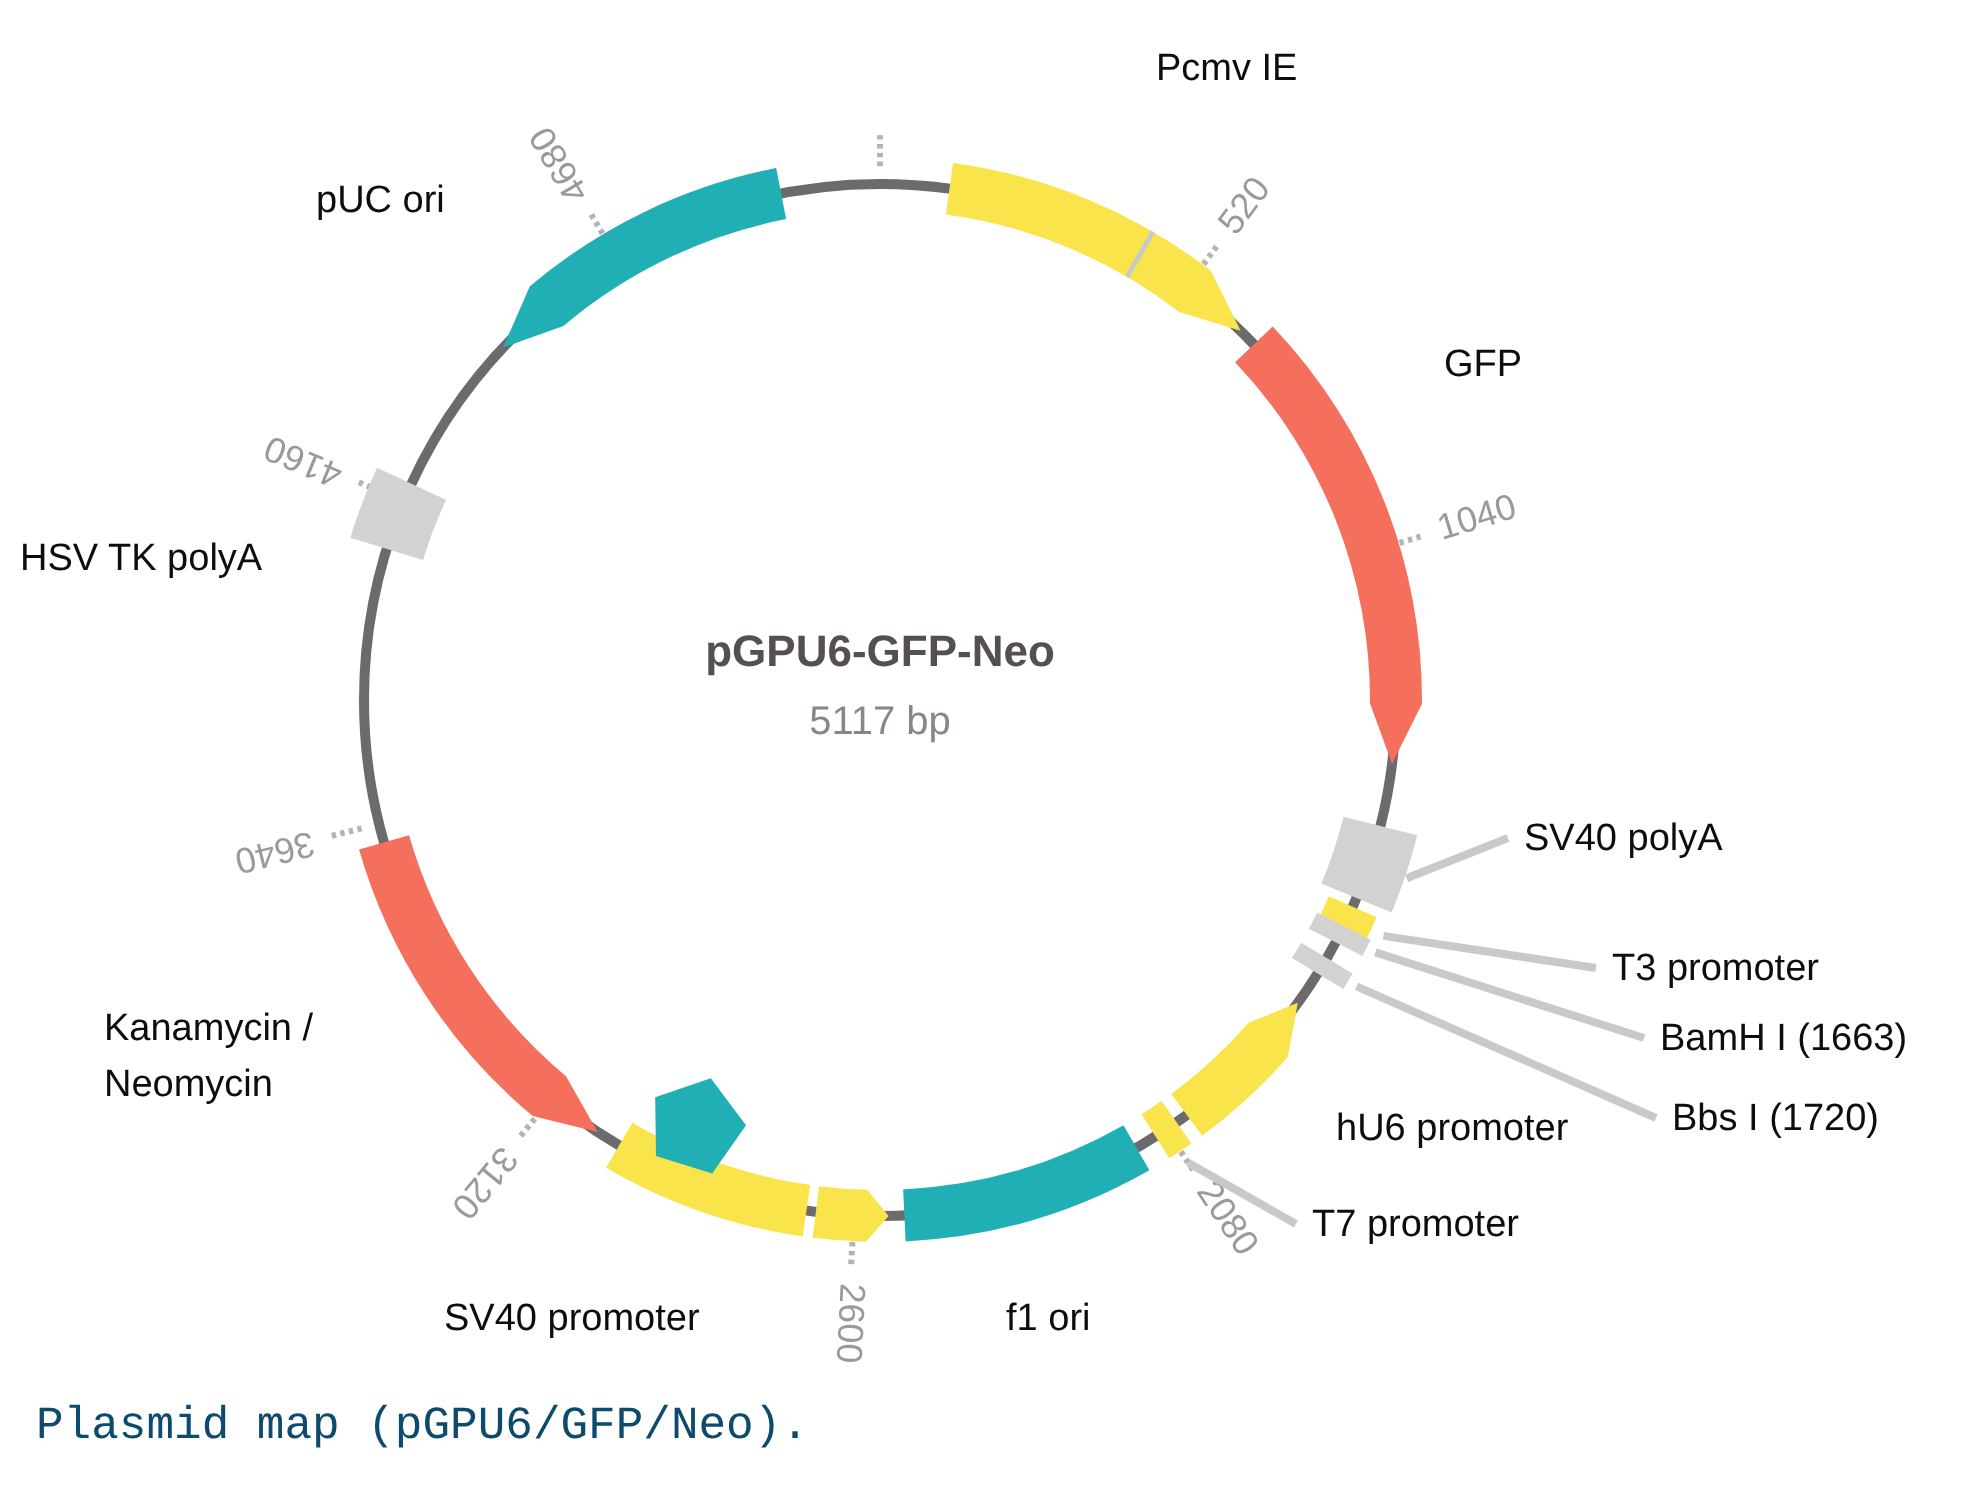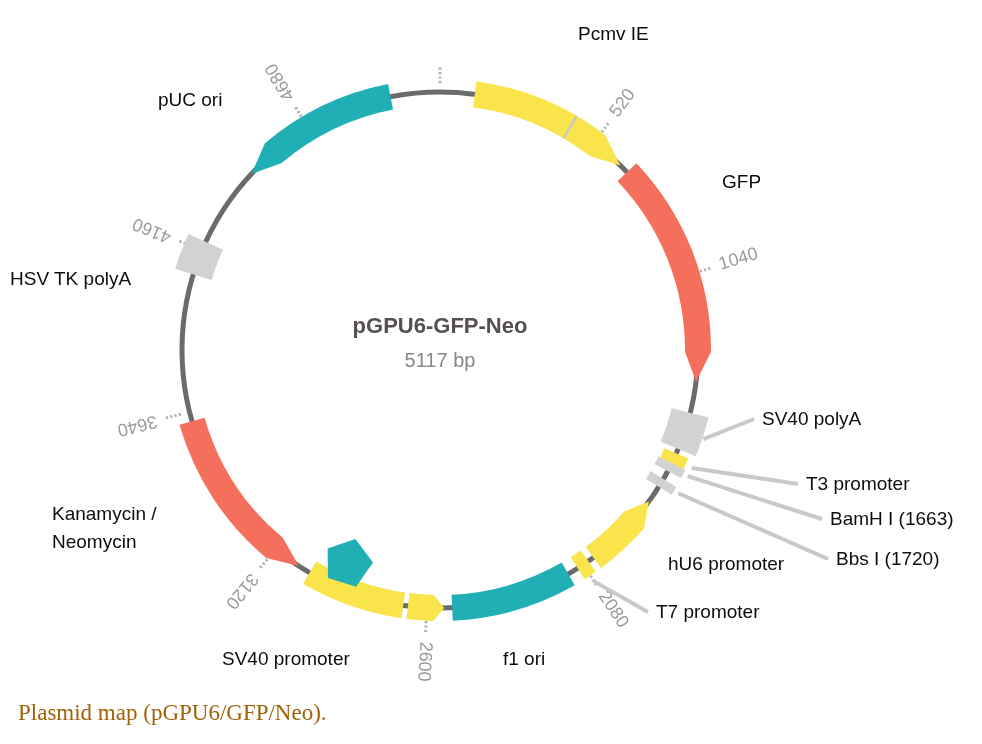--- a/index.html
+++ b/index.html
@@ -4,22 +4,22 @@
 <style>
   html,body{margin:0;padding:0;background:#ffffff;}
   body{width:982px;height:744px;overflow:hidden;
        font-family:"Liberation Sans",sans-serif;color:#111;}
   #stage{position:relative;width:982px;height:744px;}
   svg#map{position:absolute;left:0;top:0;width:982px;height:744px;display:block;}
   .feat-label{font-family:"Liberation Sans",sans-serif;font-size:19px;fill:#0d0d0d;}
   .tick-label{font-family:"Liberation Sans",sans-serif;font-size:18px;fill:#9a9a9a;}
   .center-title{font-family:"Liberation Sans",sans-serif;font-size:22px;font-weight:bold;fill:#55504f;}
   .center-sub{font-family:"Liberation Sans",sans-serif;font-size:20px;fill:#8b8685;}
-  .caption{position:absolute;left:18px;top:700px;font-size:23px;color:#a16207;
-           font-family:Liberation Serif, serif;white-space:nowrap;}
+  .caption{position:absolute;left:18px;top:700px;font-size:23px;color:#0c4a6e;
+           font-family:Liberation Mono, monospace;white-space:nowrap;}
   .leader{stroke:#c9c9c9;stroke-width:4;stroke-linecap:butt;fill:none;}
   .backbone{fill:none;stroke:#6b6b6b;stroke-width:5;}
   .tickmark{stroke:#b4b4b4;stroke-width:3;stroke-dasharray:2.2 2.2;}
   .divider{stroke:#c8c8c8;stroke-width:2.4;fill:none;}
 </style>
 </head>
 <body>
 
 <div id="stage">
   <svg id="map" viewBox="0 0 982 744">

